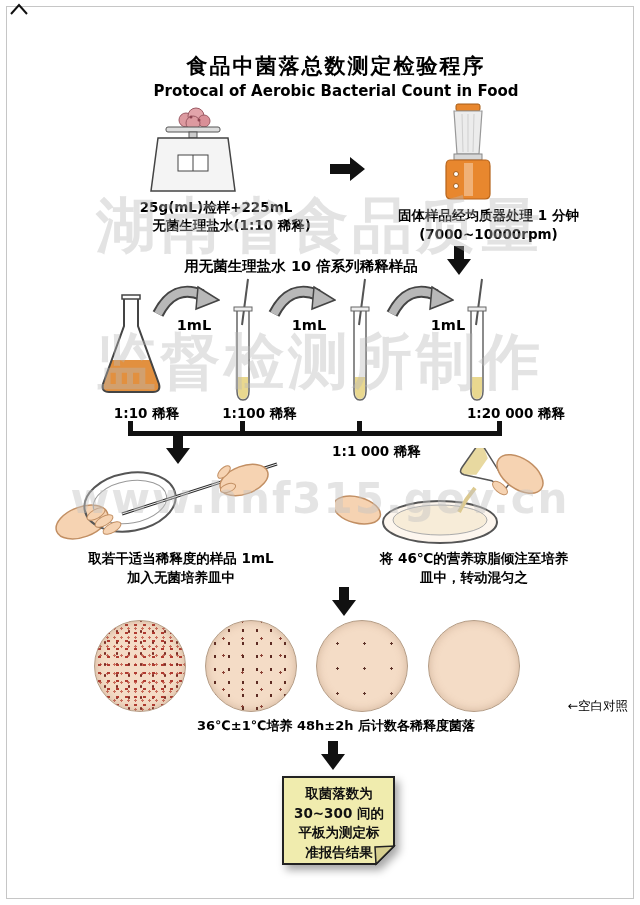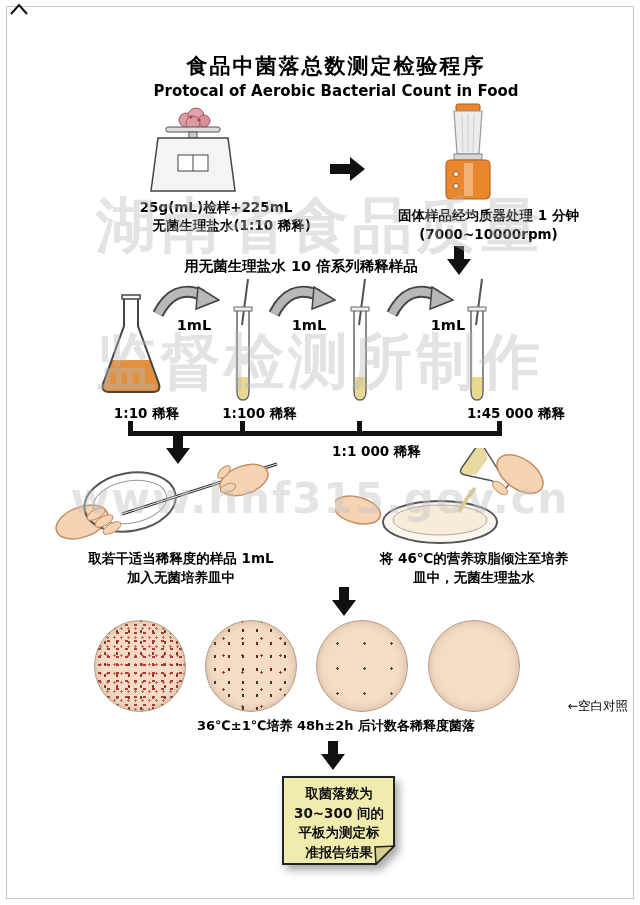--- a/index.html
+++ b/index.html
@@ -137,21 +137,21 @@
     <polygon points="46,4 67,17 44,26" fill="#b8b8b8" stroke="#444" stroke-width="1.5"></polygon>
   </svg>
 
   <div class="abs ctr b f14" style="left:148px;top:316px;width:60px;">1mL</div>
   <div class="abs ctr b f14" style="left:263px;top:316px;width:60px;">1mL</div>
   <div class="abs ctr b f14" style="left:402px;top:316px;width:60px;">1mL</div>
 
   <div class="abs ctr b f13" style="left:78px;top:404px;width:105px;">1:10 稀释</div>
   <div class="abs ctr b f13" style="left:191px;top:404px;width:105px;">1:100 稀释</div>
   <div class="abs ctr b f13" style="left:298px;top:404px;width:125px;margin-top:38px;">1:1 000 稀释</div>
-  <div class="abs ctr b f13" style="left:430px;top:404px;width:140px;">1:45 000 稀释</div>
+  <div class="abs ctr b f13" style="left:430px;top:404px;width:140px;">1:20 000 稀释</div>
 
   <div class="line" style="left:128px;top:421px;width:5px;height:11px;"></div>
   <div class="line" style="left:240px;top:421px;width:5px;height:11px;"></div>
   <div class="line" style="left:357px;top:421px;width:5px;height:11px;"></div>
   <div class="line" style="left:497px;top:421px;width:5px;height:11px;"></div>
   <div class="line" style="left:128px;top:431px;width:374px;height:5px;"></div>
   <svg class="abs" style="left:165px;top:435px;" width="26" height="30">
     <polygon points="8,0 18,0 18,13 25,13 13,29 1,13 8,13" fill="#111"></polygon>
   </svg>
 
@@ -178,21 +178,21 @@
       <path d="M-10,6 L10,6 L17,16 Q19,22 12,22 L-12,22 Q-19,22 -17,16 Z" fill="#e8d9a0"></path>
       <path d="M-6,-26 L6,-26 L6,-10 L17,16 Q19,22 12,22 L-12,22 Q-19,22 -17,16 L-6,-10 Z" fill="none" stroke="#555" stroke-width="1.5"></path>
     </g>
     <ellipse cx="185" cy="26" rx="26" ry="15" fill="#f6d3b2" stroke="#c28f63" stroke-width="1.5" transform="rotate(35 185 26)"></ellipse>
     <ellipse cx="165" cy="40" rx="9" ry="4.5" fill="#f6d3b2" stroke="#c28f63" transform="rotate(40 165 40)"></ellipse>
   </svg>
 
   <div class="abs ctr b f13" style="left:40px;top:549px;width:250px;">取若干适当稀释度的样品 1mL</div>
   <div class="abs ctr b f13" style="left:40px;top:568px;width:250px;">加入无菌培养皿中</div>
   <div class="abs ctr b f13" style="left:338px;top:549px;width:240px;">将 46℃的营养琼脂倾注至培养</div>
-  <div class="abs ctr b f13" style="left:338px;top:568px;width:240px;">皿中，无菌生理盐水</div>
+  <div class="abs ctr b f13" style="left:338px;top:568px;width:240px;">皿中，转动混匀之</div>
 
   <svg class="abs" style="left:331px;top:587px;" width="26" height="30">
     <polygon points="8,0 18,0 18,13 25,13 13,29 1,13 8,13" fill="#111"></polygon>
   </svg>
 
   <div class="dish dish1" style="left:94px;top:620px;"></div>
   <div class="dish dish2" style="left:205px;top:620px;"></div>
   <div class="dish dish3" style="left:316px;top:620px;"></div>
   <div class="dish" style="left:428px;top:620px;"></div>
   <div class="abs f12" style="left:518px;top:698px;width:110px;">←空白对照</div>

